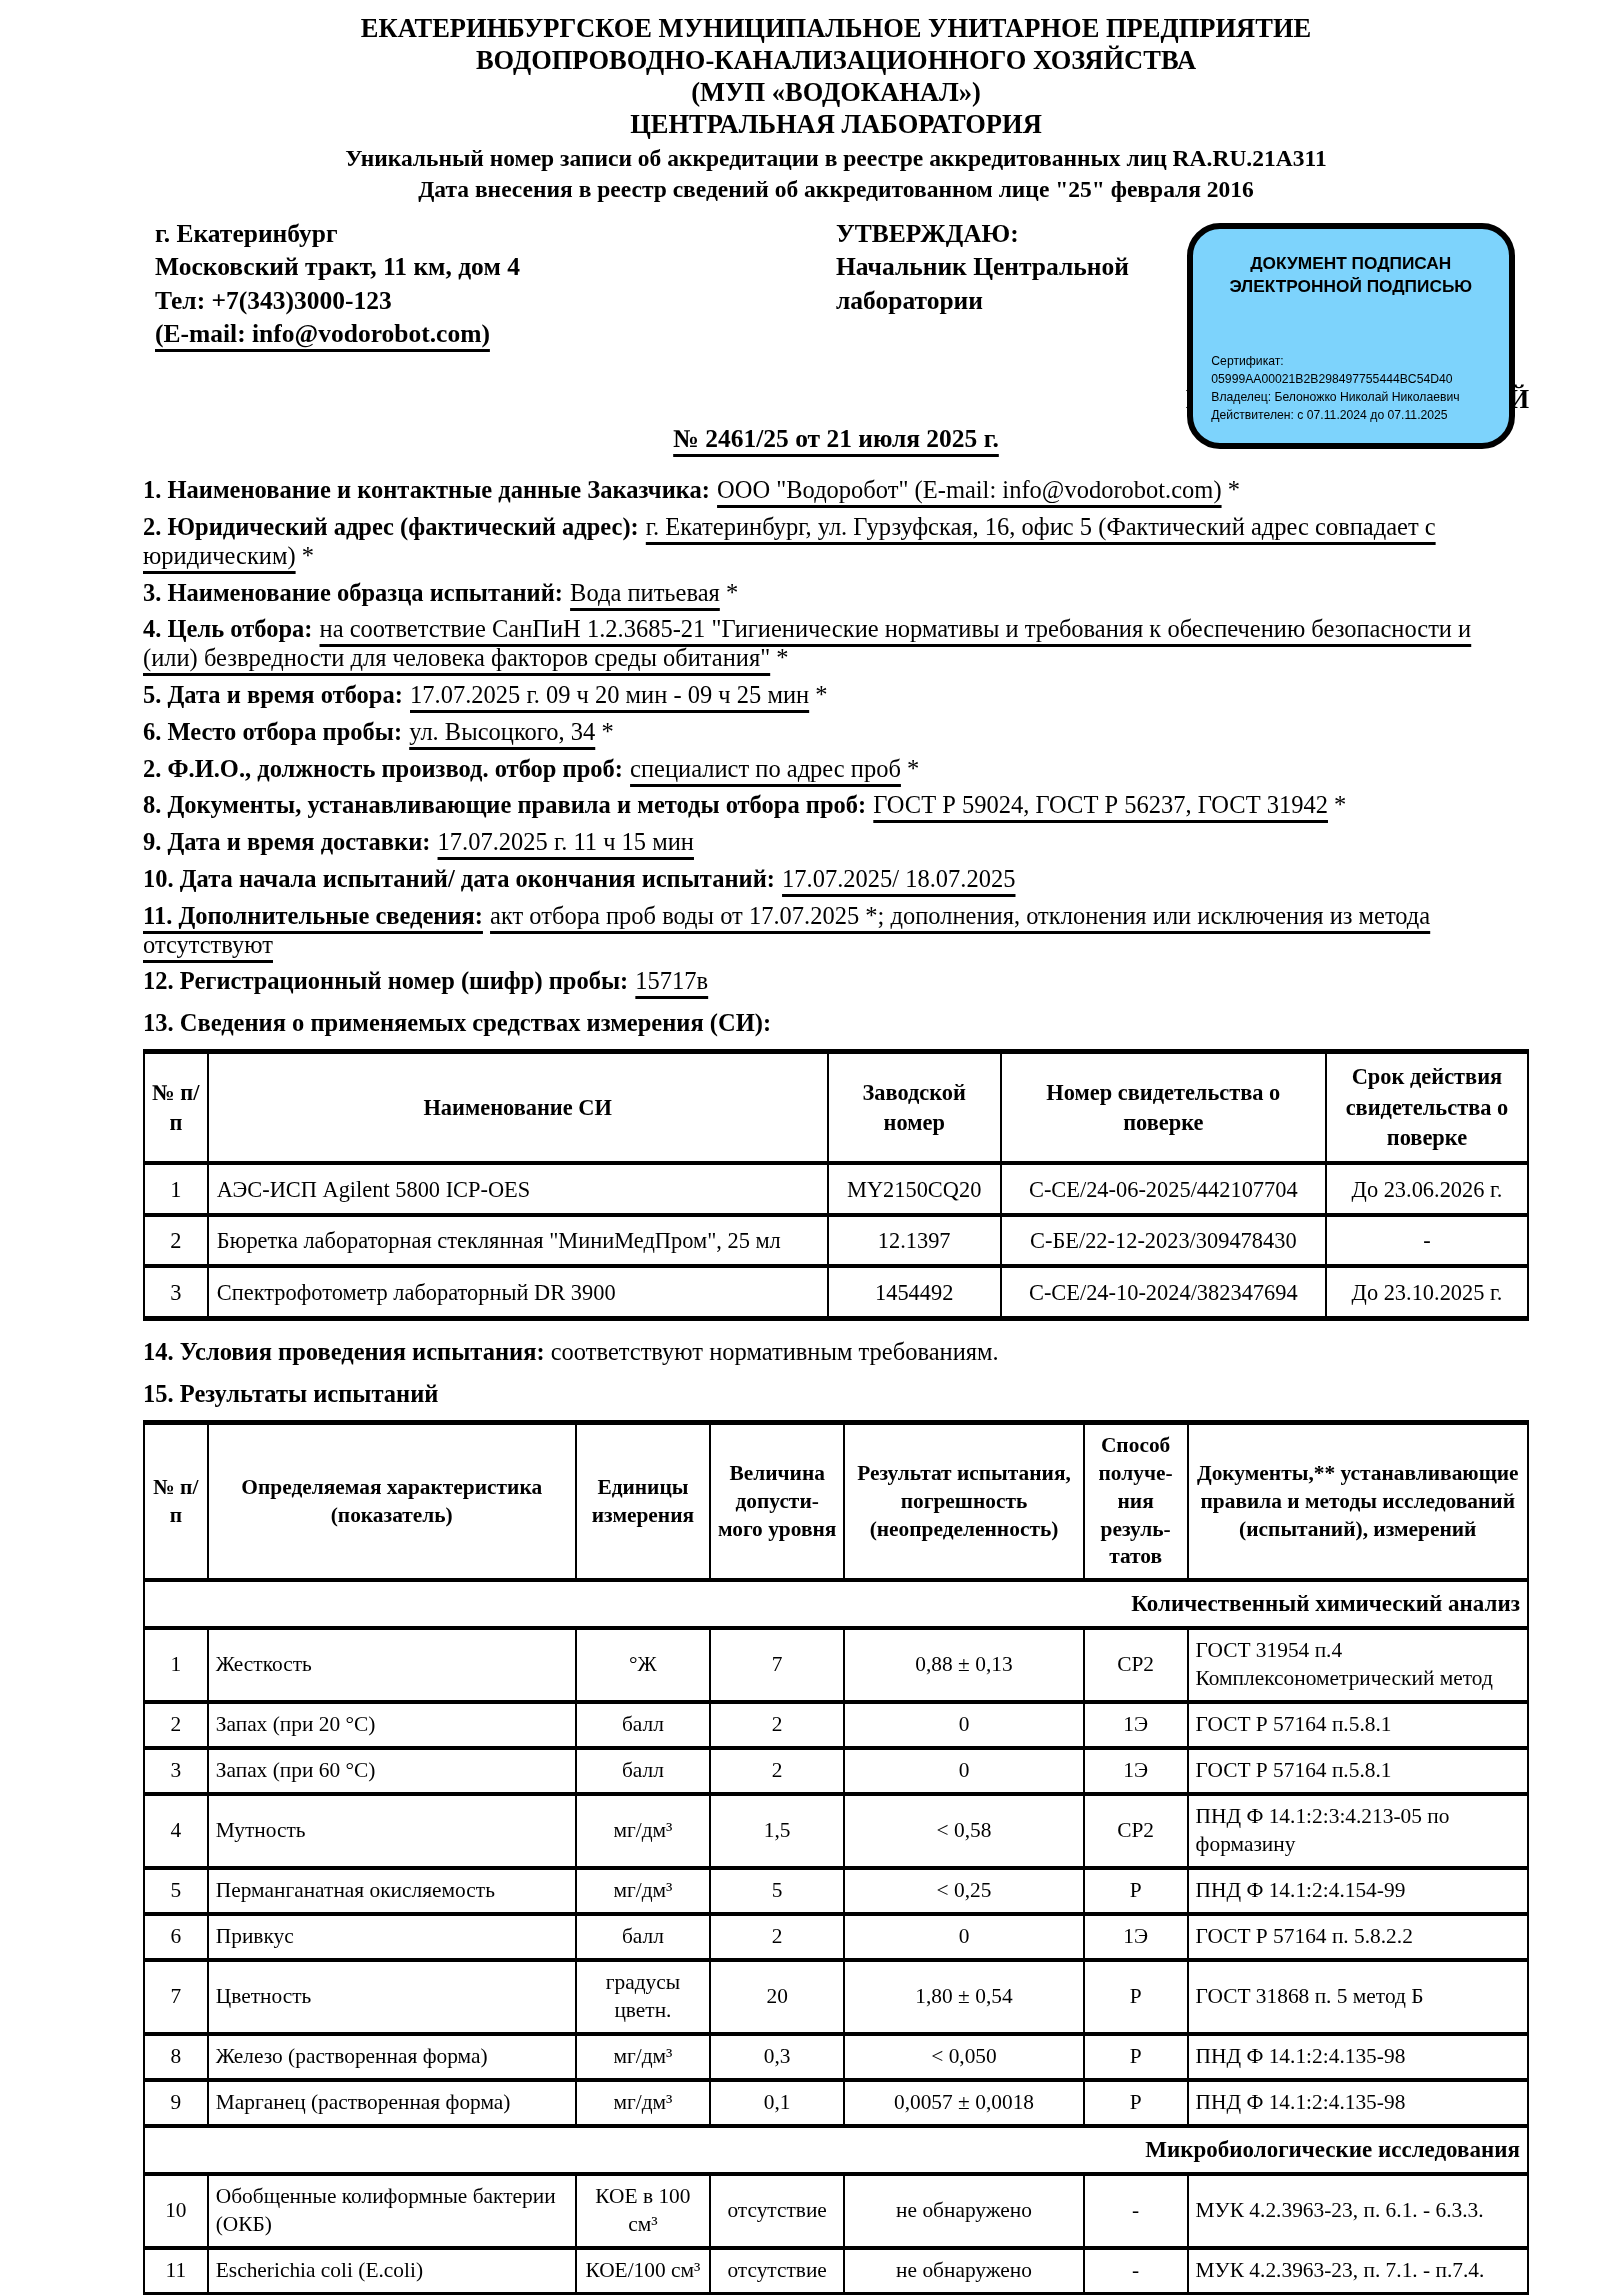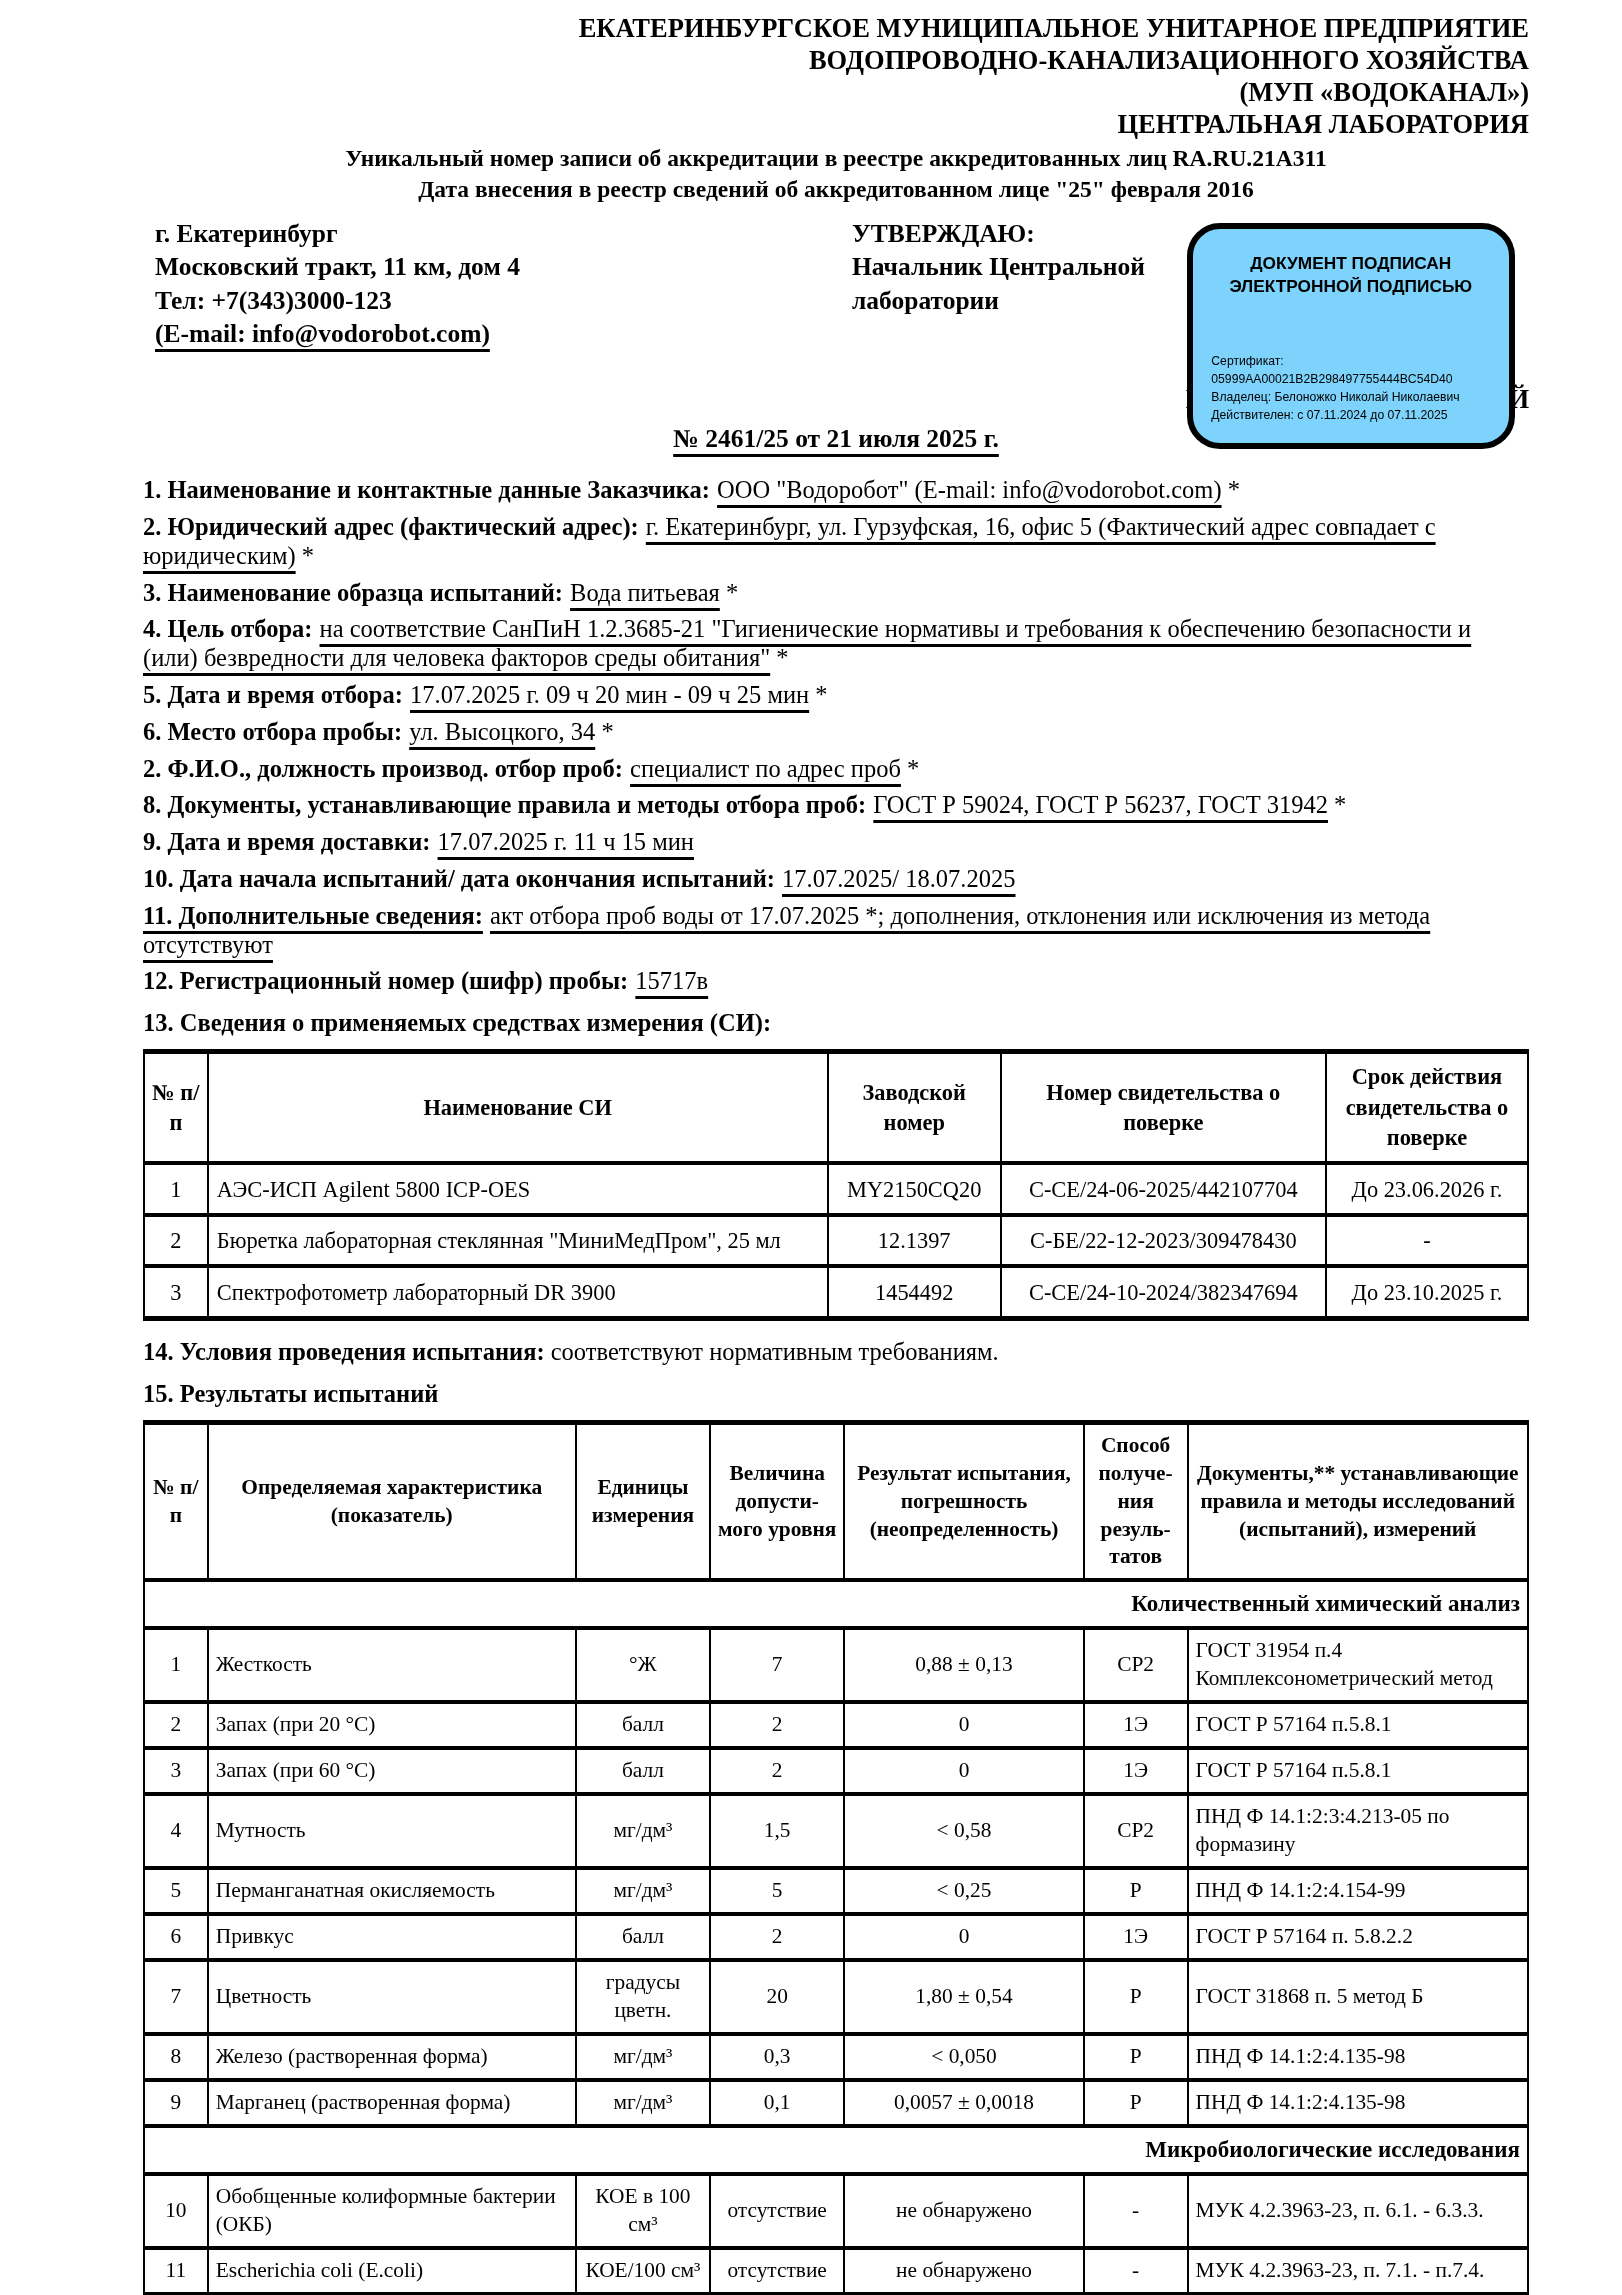--- a/index.html
+++ b/index.html
@@ -18,26 +18,26 @@
   }
   .b { font-weight: bold; }
   .u {
     text-decoration: underline;
     text-decoration-thickness: 3.1px;
     text-underline-offset: 6.6px;
     text-decoration-color: #000;
   }
   
   .org-header { text-align:center; line-height: 1.2; }
-  .org-main { font-size: 26.5px; font-weight: bold; text-align: right; }
+  .org-main { font-size: 26.5px; font-weight: bold; }
   .org-sub  { font-size: 23.5px; font-weight: bold; margin-top: 3.1px; }
   
   .top-row { position: relative; height: 153px; margin-top: 14.3px; }
   .contacts { position:absolute; left:12px; top:0; font-weight:bold; line-height:1.3; font-size:25.5px; }
-  .approval { position:absolute; left:709px; top:0; font-weight:bold; line-height:1.3; font-size:25.5px; }
+  .approval { position:absolute; left:693px; top:0; font-weight:bold; line-height:1.3; font-size:25.5px; }
   .stamp {
     position:absolute; top:6.1px; right:14.3px;
     width: 279px;
     border: 6.6px solid #000;
     border-radius: 33px;
     padding: 22.4px 18.4px 18.4px 18.4px;
     font-family: "Liberation Sans", "DejaVu Sans", sans-serif;
     background:#7dd3fc;
     z-index: 2;
   }

